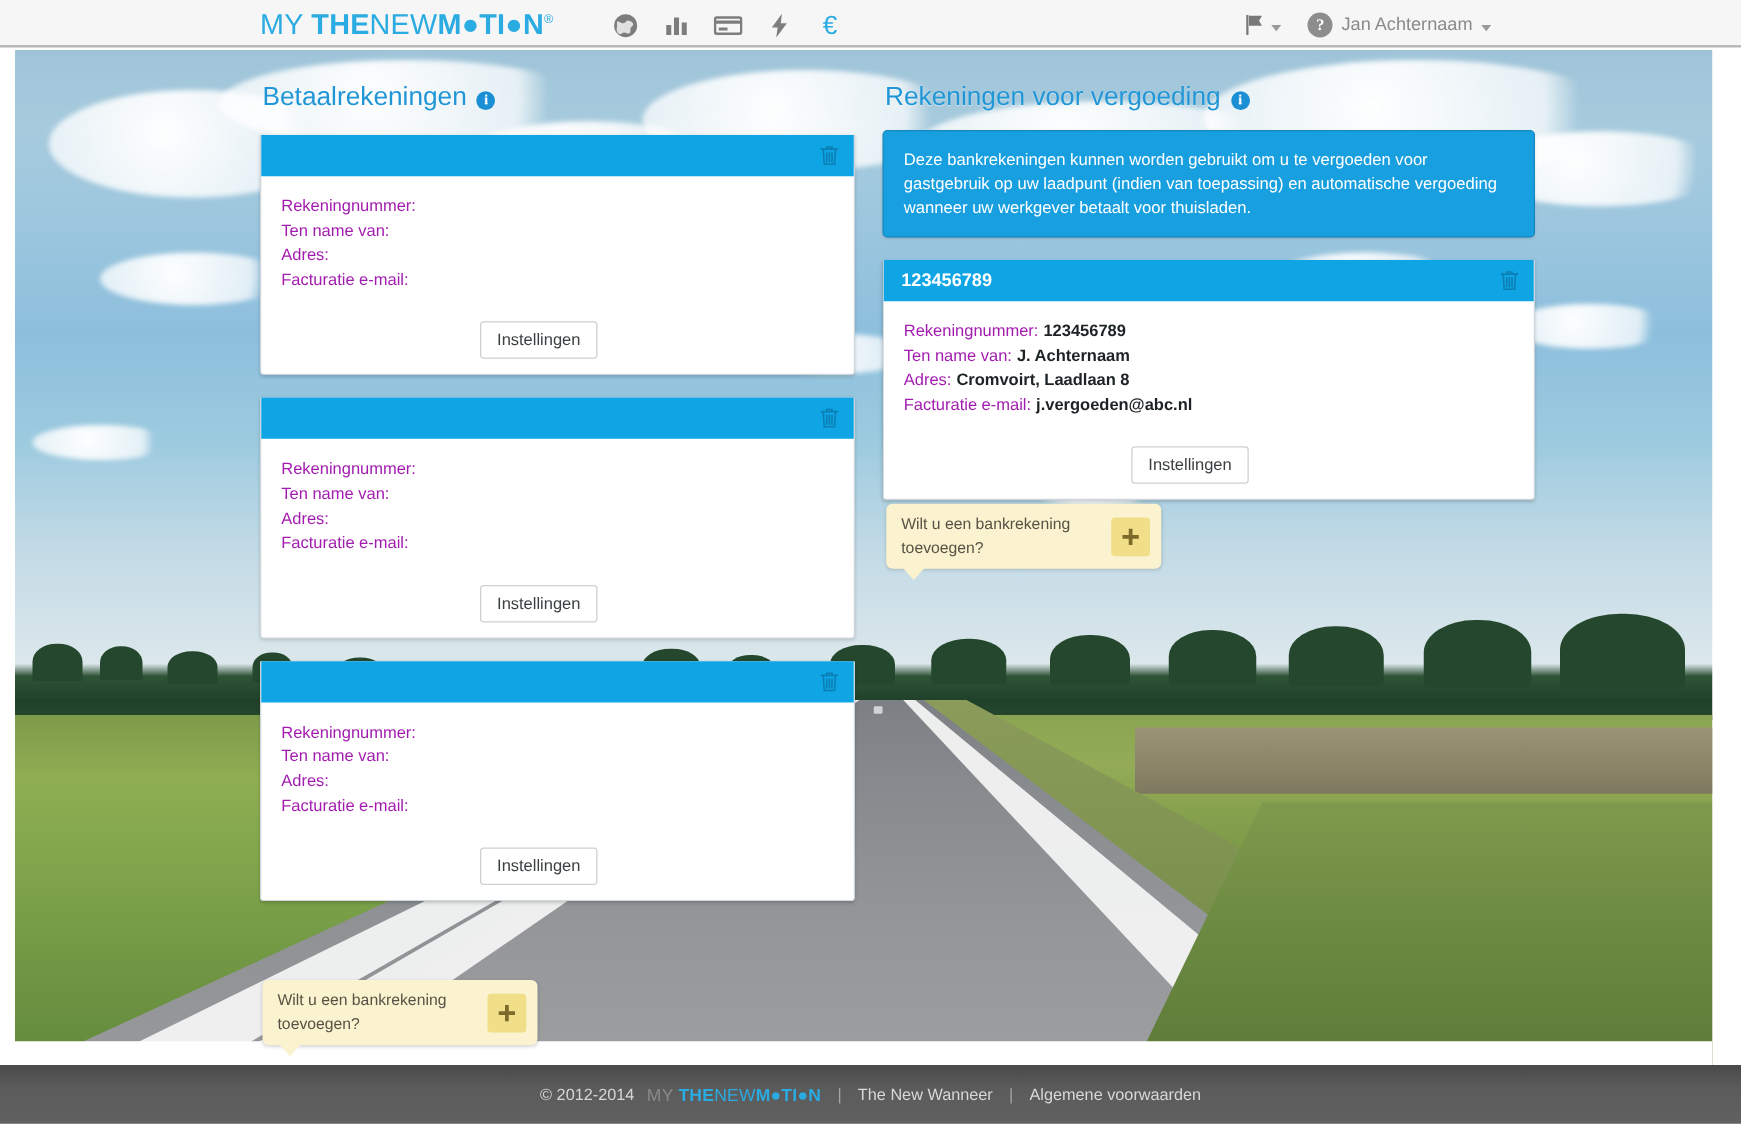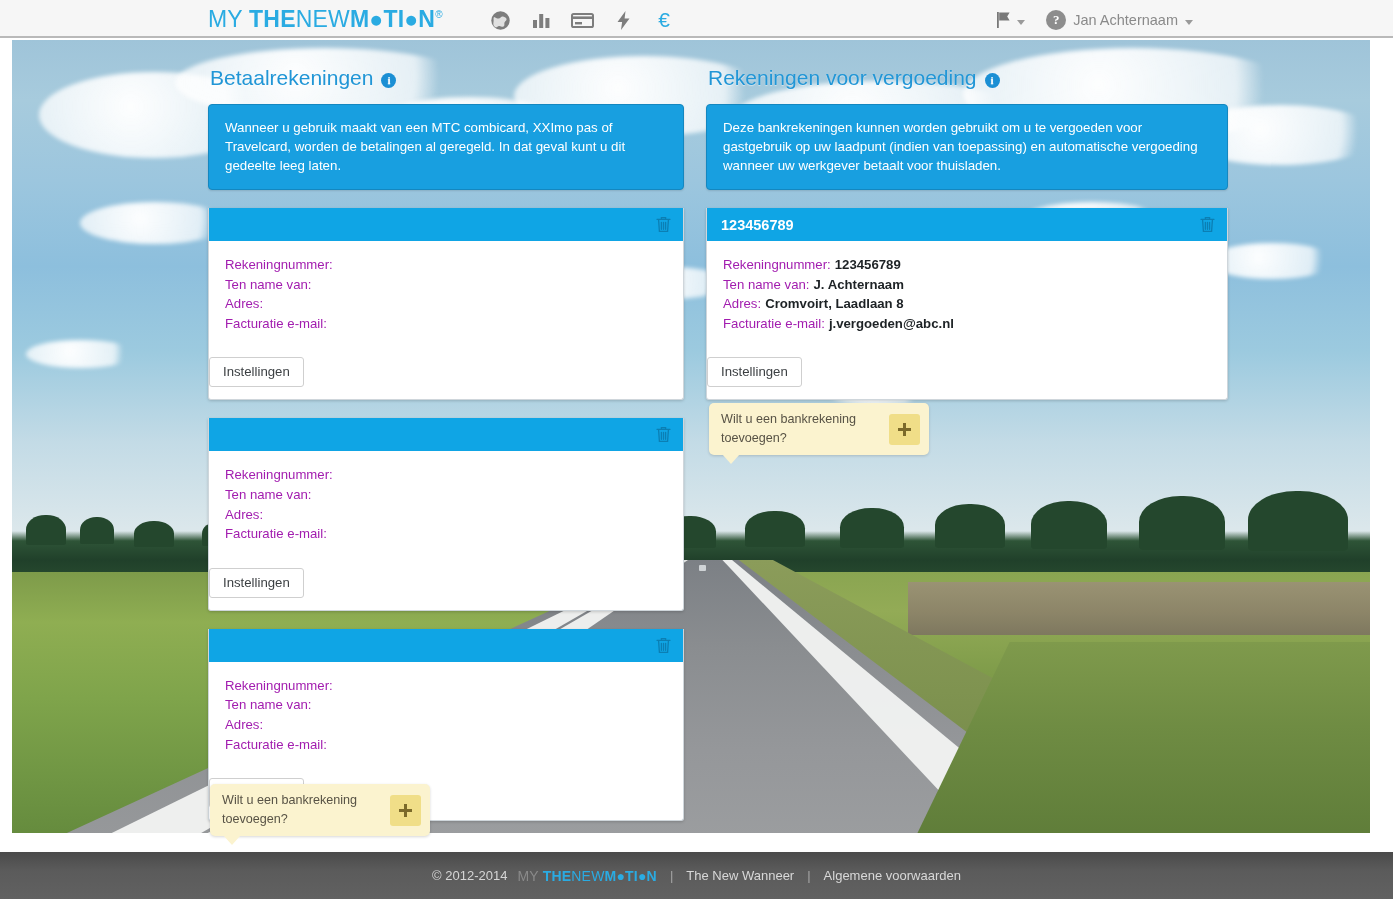--- a/index.html
+++ b/index.html
@@ -191,21 +191,21 @@
     height: 33px;
     display: flex; align-items: center; justify-content: space-between;
     padding: 0 12px 0 14px;
     color: #ffffff; font-size: 14.5px; font-weight: bold;
   }
   .trash { cursor: pointer; display: inline-flex; }
   .card-body { padding: 14px 16px 12px 16px; }
   .field-row { font-size: 13.2px; color: #3a3f44; line-height: 19.6px; white-space: nowrap; }
   .field-row .lbl { color: #a21caf; }
   .field-row .val { font-weight: bold; color: #1d2225; margin-left: 4px; }
-  .card-actions { display: flex; justify-content: flex-start; padding: 12px 30px 12px 0; }
+  .card-actions { display: flex; justify-content: center; padding: 12px 30px 12px 0; }
   .btn-settings {
     background: #ffffff; border: 1px solid #cfcfcf; border-radius: 3px;
     font-size: 13.2px; color: #3b3f42; padding: 6px 13px 7px 13px;
     cursor: pointer; font-family: "Liberation Sans", sans-serif;
   }
 
   
   .addbox {
     position: absolute;
     width: 220px; height: 52px;
@@ -368,21 +368,20 @@
 </div>
 
 <div class="content">
 
   <div class="col col-left">
     <div class="col-title">
       <span>Betaalrekeningen</span>
       <span class="info-dot">i</span>
     </div>
 
-    <div class="notice">Wanneer u gebruik maakt van een MTC combicard, XXImo pas of Travelcard, worden de betalingen al geregeld. In dat geval kunt u dit gedeelte leeg laten.</div>
 
     <div class="card">
       <div class="card-head">
         <span></span>
         <span class="trash">
           <svg width="15" height="17" viewBox="0 0 15 17">
               <path d="M1 3.3h13M5.4 3.3V1.6h4.2v1.7M2.6 3.9l.8 11.5h8.2l.8-11.5M5.4 6.3v7M7.5 6.3v7M9.6 6.3v7" stroke="#0b7fb4" stroke-width="1.3" fill="none" stroke-linecap="round"></path>
             </svg>
         </span>
       </div>

